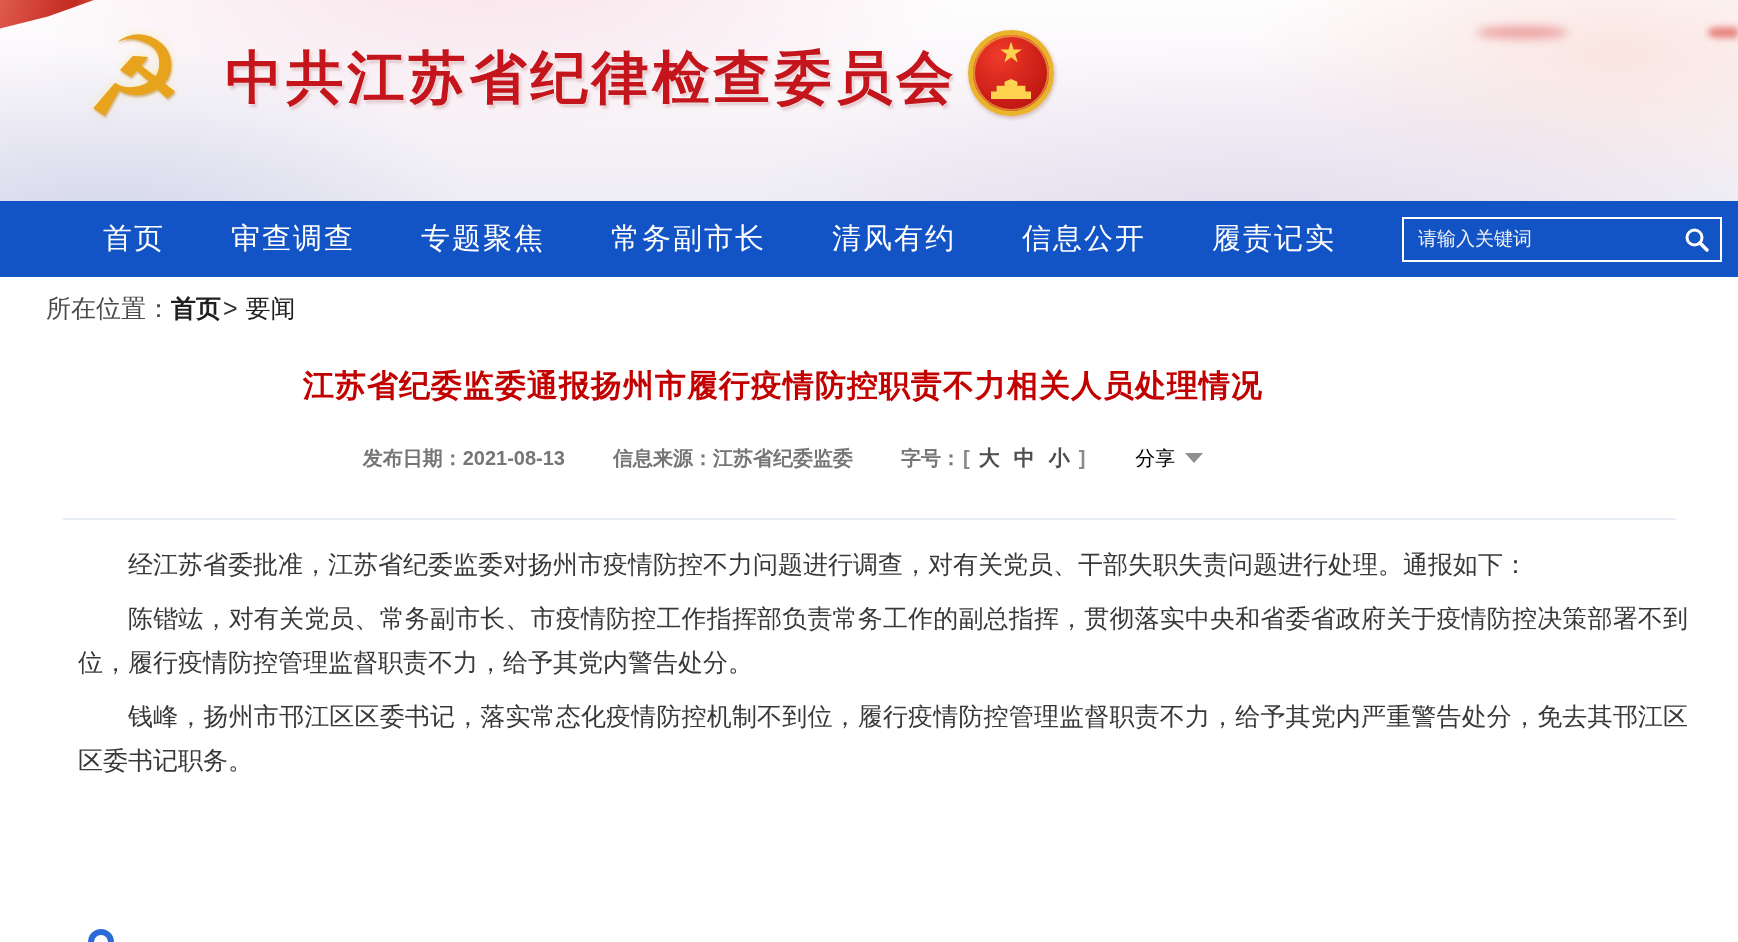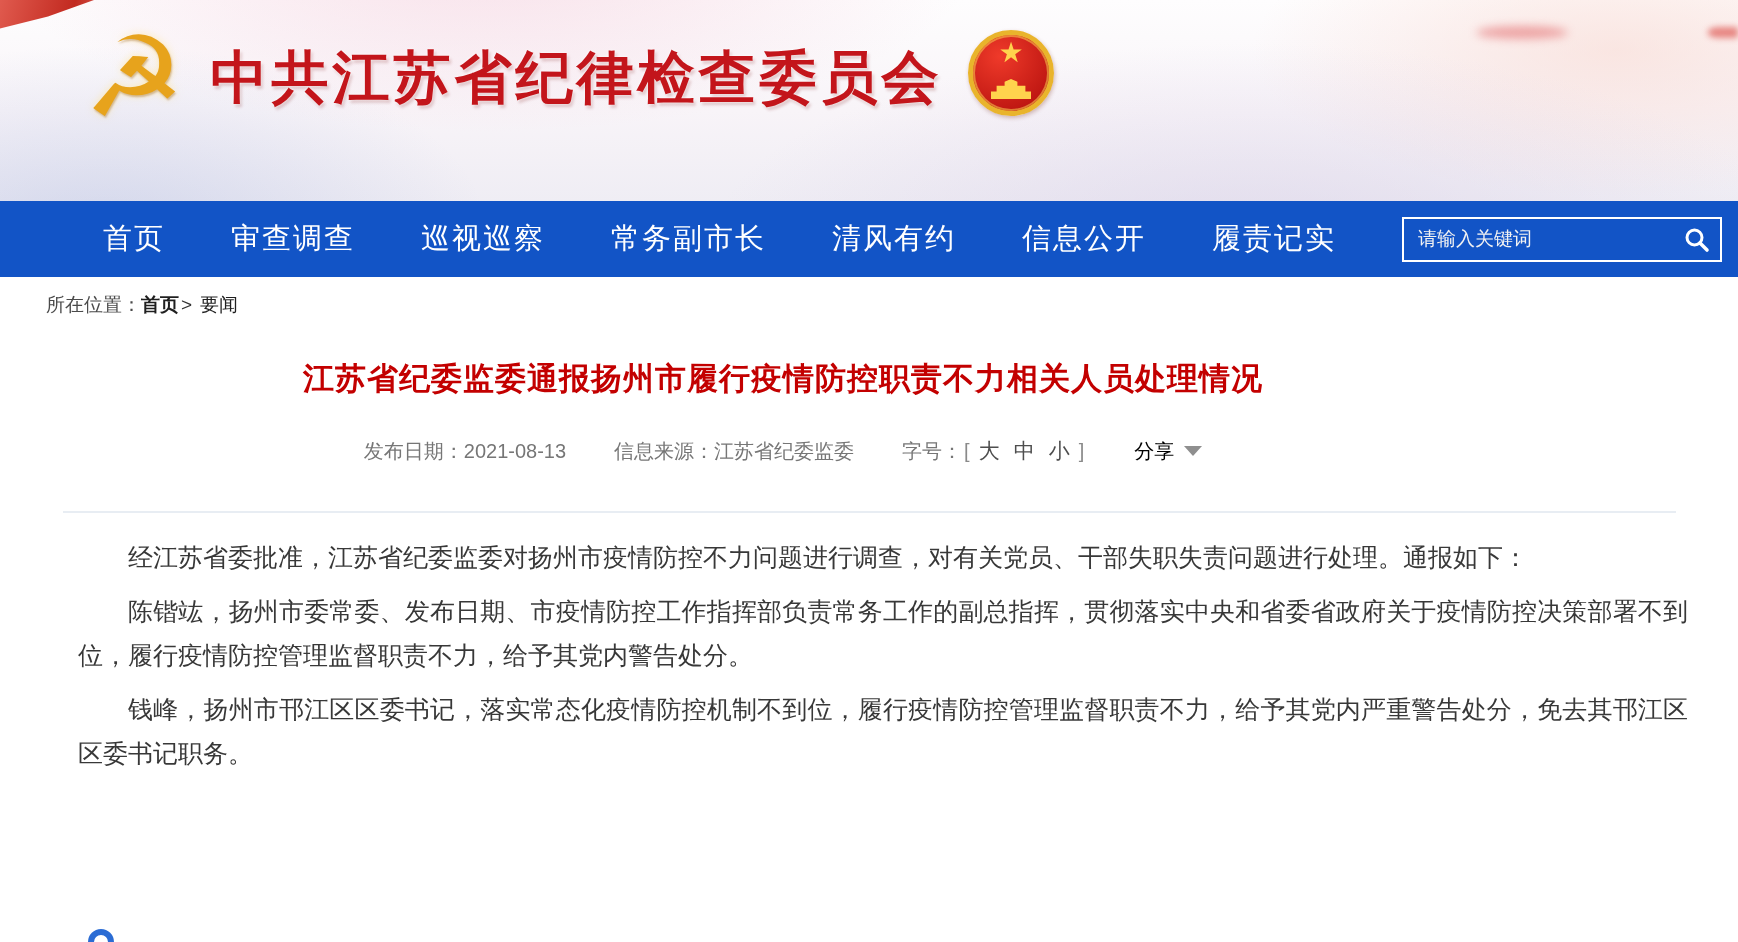--- a/index.html
+++ b/index.html
@@ -32,21 +32,21 @@
   }
   .org { position:absolute; display:flex; align-items:center; }
   .org-left { left:84px; top:22px; }
   .org-right { left:968px; top:30px; }
   .party-emblem {
     font-size:112px; line-height:112px; color:#e7a31c;
     text-shadow:1px 2px 2px rgba(150,90,10,.35), 0 0 8px rgba(255,228,150,.7);
     margin-right:26px;
   }
   .org-title {
-    margin:0; font-family:"Liberation Serif", serif; font-weight:bold;
+    margin:15px; font-family:"Liberation Serif", serif; font-weight:bold;
     font-size:57px; letter-spacing:4px; color:#c3151b; white-space:nowrap;
     text-shadow:0 0 3px rgba(255,255,255,.9), 2px 3px 3px rgba(130,30,30,.22);
   }
   .national-emblem {
     position:relative; width:86px; height:86px; border-radius:50%;
     background:radial-gradient(circle at 35% 28%, #ef3a2a, #bf1712 75%);
     border:5px solid #e9b42c; margin-right:20px; flex-shrink:0;
     box-shadow:inset 0 0 0 2px rgba(250,205,80,.55), 1px 2px 4px rgba(120,40,20,.3);
   }
   .emblem-star {
@@ -73,36 +73,36 @@
     display:flex; align-items:center; background:transparent; padding:0 8px 0 12px;gap:16px;
   }
   .search-box input {
     flex:1; min-width:0; border:none; outline:none; background:transparent;
     color:#fff; font-size:19px; font-family:"Liberation Sans", sans-serif;
   }
   .search-box input::placeholder { color:#f2f2f2; opacity:1; }
   .search-btn { border:none; background:none; padding:2px; cursor:pointer; display:flex; }
 
   
-  .breadcrumb { padding:15px 0 0 46px; font-size:19px; color:#4a4a4a; }
+  .breadcrumb { padding:15px 0 0 46px; font-size:25px; color:#4a4a4a; }
   .breadcrumb a { text-decoration:none; color:#1f1f1f; cursor:pointer; }
   .bc-home { font-weight:bold; }
   .bc-sep { margin:0 8px 0 2px; color:#333; }
 
   
   .article-head { width:1440px; margin-left:63px; text-align:center; }
   .article-title {
     margin:40px 0 0 0; font-size:31px; letter-spacing:1px;
     color:#c30000; font-weight:bold;font-family:Liberation Serif, serif;
   }
   .meta {
     margin-top:37px; display:flex; justify-content:center; align-items:center;
     gap:48px; font-size:20px; color:#767676;
   }
-  .meta .seg { white-space:nowrap; }
+  .meta .seg { white-space:nowrap;font-weight:bold; }
   .fs-bracket { color:#8a8a8a; margin:0 2px; }
   .fs-size { color:#4e4e4e; margin:0 7px; cursor:pointer; font-size:21px; }
   .share { color:#000000; cursor:pointer; display:inline-flex; align-items:center;justify-content:center; }
   .caret-down {
     display:inline-block; width:0; height:0; margin-left:10px;
     border-left:9px solid transparent; border-right:9px solid transparent;
     border-top:10px solid #8f8f8f;
   }
   .divider { border:none; border-top:2px solid #e8edf3; margin:46px 0 0 63px; width:1613px; }
   .article-body {
@@ -135,21 +135,21 @@
       <span class="national-emblem">
         <span class="emblem-star">★</span>
         <span class="emblem-gate"></span>
       </span>
     </div>
   </header>
 
   <nav class="navbar">
     <a class="nav-item">首页</a>
     <a class="nav-item">审查调查</a>
-    <a class="nav-item">巡视巡察</a>
+    <a class="nav-item">专题聚焦</a>
     <a class="nav-item">常务副市长</a>
     <a class="nav-item">清风有约</a>
     <a class="nav-item">信息公开</a>
     <a class="nav-item">履责记实</a>
 
     <div class="search-box">
       <input type="text" placeholder="请输入关键词" style="">
       <button class="search-btn">
         <span style="display:flex;">
           <svg width="27" height="27" viewBox="0 0 27 27">
@@ -182,20 +182,20 @@
           <span>分享</span>
           <span class="caret-down"></span>
         </span>
       </div>
     </div>
 
     <hr class="divider">
 
     <div class="article-body">
       <p>经江苏省委批准，江苏省纪委监委对扬州市疫情防控不力问题进行调查，对有关党员、干部失职失责问题进行处理。通报如下：</p>
-      <p>陈锴竑，扬州市委常委、发布日期、市疫情防控工作指挥部负责常务工作的副总指挥，贯彻落实中央和省委省政府关于疫情防控决策部署不到位，履行疫情防控管理监督职责不力，给予其党内警告处分。</p>
+      <p>陈锴竑，对有关党员、常务副市长、市疫情防控工作指挥部负责常务工作的副总指挥，贯彻落实中央和省委省政府关于疫情防控决策部署不到位，履行疫情防控管理监督职责不力，给予其党内警告处分。</p>
       <p>钱峰，扬州市邗江区区委书记，落实常态化疫情防控机制不到位，履行疫情防控管理监督职责不力，给予其党内严重警告处分，免去其邗江区区委书记职务。</p>
     </div>
   </main>
 
   <div class="footer-peek"></div>
 
 </div>
 
 </body></html>

